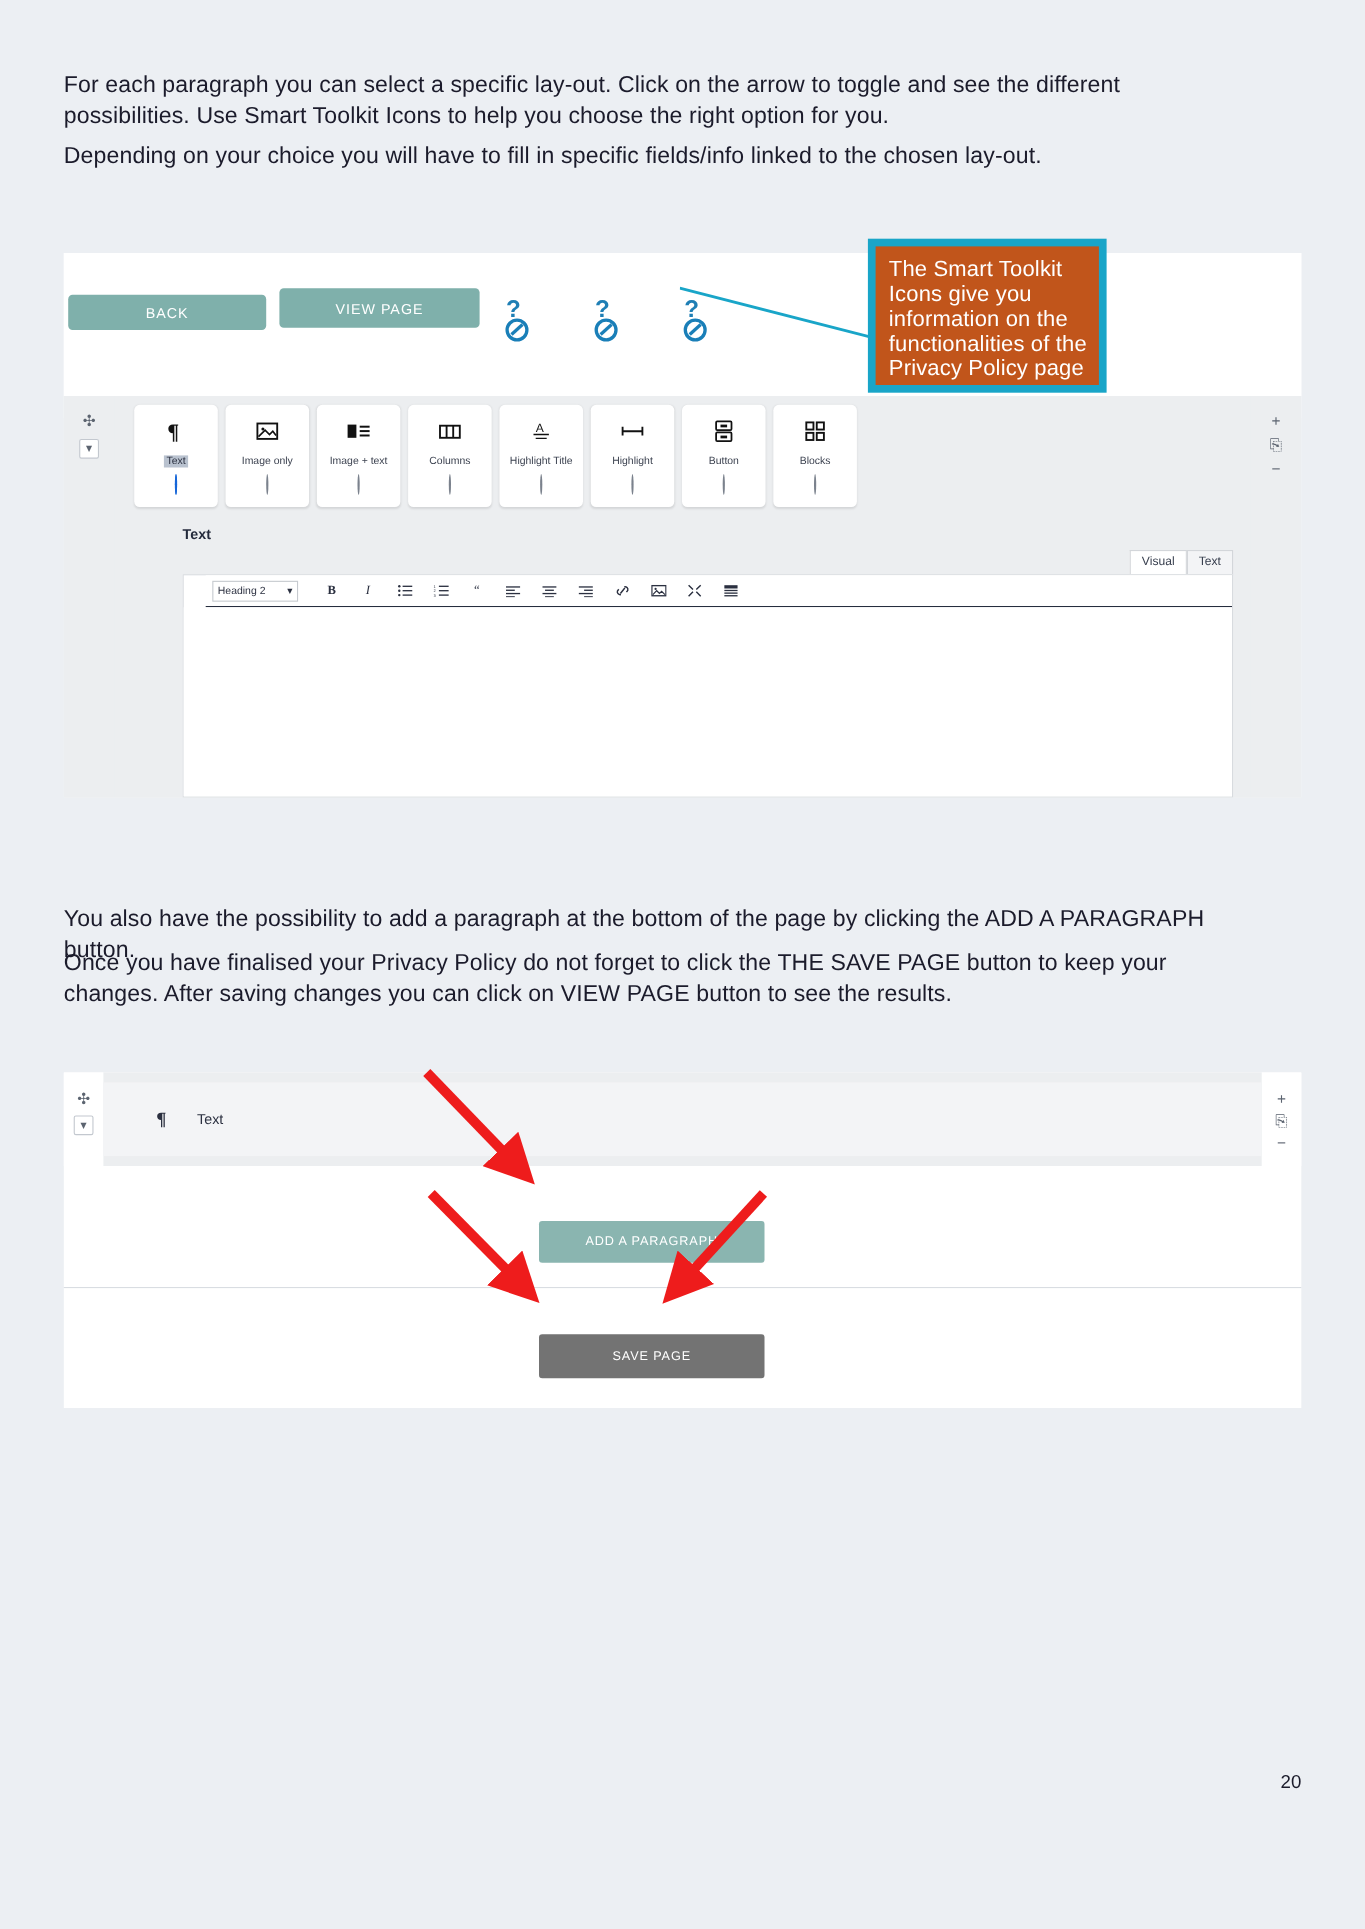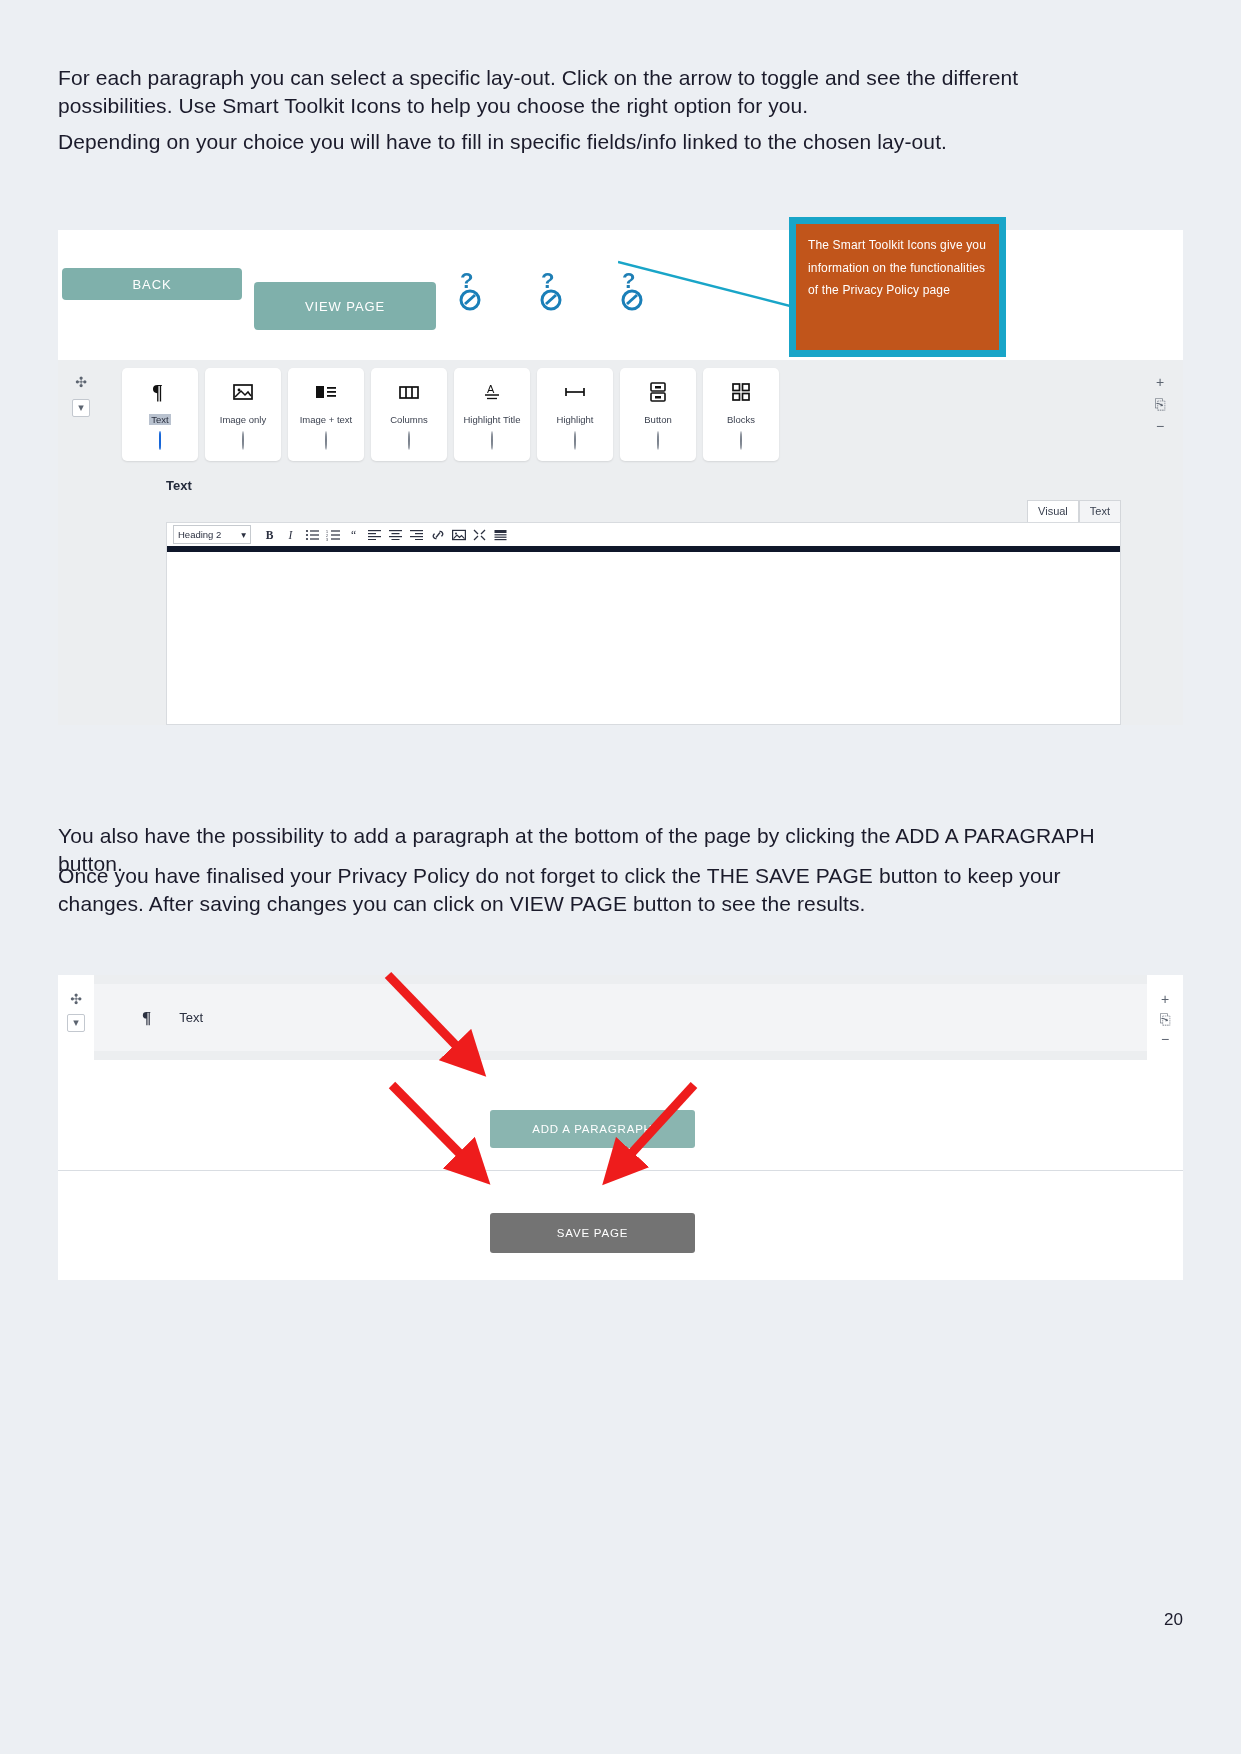--- a/index.html
+++ b/index.html
@@ -20,34 +20,34 @@
 
   
   .fig1 { position: absolute; left: 58px; top: 230px; width: 1125px; height: 495px; background: #ffffff; }
   .fig1-top { position: relative; height: 150px; background: #fff; }
   .btn-teal {
     position: absolute; background: #7fb0ab; color: #fff; border: none; border-radius: 4px;
     font-size: 13px; letter-spacing: .9px; font-family: "Liberation Sans", sans-serif;
     display: flex; align-items: center; justify-content: center; cursor: pointer;
   }
   #btn-back { left: 4px; top: 38px; width: 180px; height: 32px; }
-  #btn-view { left: 196px; top: 52px; width: 182px; height: 48px; }
+  #btn-view { left: 196px; top: 32px; width: 182px; height: 36px; }
 
   .qicons { position: absolute; left: 400px; top: 38px; display: flex; gap: 55px; }
   .qicon { width: 26px; height: 44px; position: relative; }
   .qicon svg { width: 26px; height: 44px; display: block; }
 
   
   .callout {
     position: absolute; left: 731px; top: -13px; width: 217px; height: 140px;
     background: #19a5c8; padding: 7px; z-index: 5;
   }
   .callout-inner {
     width: 100%; height: 100%; background: #c1551b; color: #fff;
-    font-size: 12px; line-height: 22.5px; padding: 10px 8px 0 12px; letter-spacing: .15px;
+    font-size: 20px; line-height: 22.5px; padding: 10px 8px 0 12px; letter-spacing: .15px;
   }
   .leader { position: absolute; left: 560px; top: 30px; width: 180px; height: 55px; z-index: 4; }
 
   
   .editor-wrap { position: absolute; left: 0; top: 130px; right: 0; bottom: 0; background: #eceef0; }
   .gutter-l { position: absolute; left: 0; top: 0; width: 46px; height: 100%; background: #eceef0; }
   .gutter-r { position: absolute; right: 0; top: 0; width: 46px; height: 100%; background: #eceef0; }
   .gi { position: absolute; color: #5c6470; font-size: 14px; text-align: center; width: 46px; }
   .gi-box { display:inline-flex; align-items:center; justify-content:center; width:18px; height:18px;
             border:1px solid #c3c8cf; background:#fff; border-radius:2px; font-size:11px; color:#5c6470; }
@@ -69,22 +69,22 @@
 
   .sec-title { position: absolute; left: 62px; top: 118px; font-size: 13px; font-weight: bold; color: #232a3b; }
 
   .vt-tabs { position: absolute; right: 16px; top: 140px; display: flex; }
   .vt-tab { border: 1px solid #d3d6da; background: #f3f4f6; color: #3a4150; font-size: 11px;
             padding: 4px 10px 5px; }
   .vt-tab.active { background: #fff; border-bottom-color: #fff; }
 
   .ed-box { position: absolute; left: 62px; right: 16px; top: 162px; bottom: 0; background: #fff;
             border: 1px solid #d8dbdf; }
-  .ed-toolbar { height: 29px; border-bottom: 6px solid #0f172a; display: flex; align-items: center;
-                gap: 4px; padding: 0 6px; background: #fff; }
+  .ed-toolbar { height: 29px; border-bottom: 1px solid #0f172a; display: flex; align-items: center;
+                gap: 16px; padding: 0 6px; background: #fff; margin-left: 20px; }
   .sel-heading { display: flex; align-items: center; justify-content: space-between;
                  width: 78px; height: 19px; border: 1px solid #c6cacf; background: #fff;
                  font-size: 9.5px; color: #2b3040; padding: 0 4px; margin-right: 6px; }
   .tb { width: 17px; height: 19px; display: flex; align-items: center; justify-content: center;
         color: #2b3040; font-size: 11.5px; }
   .tb svg { display: block; }
   .ed-body { position: relative; height: calc(100% - 29px); background: #fff; }
 
   
   #p3 { top: 822px; }

